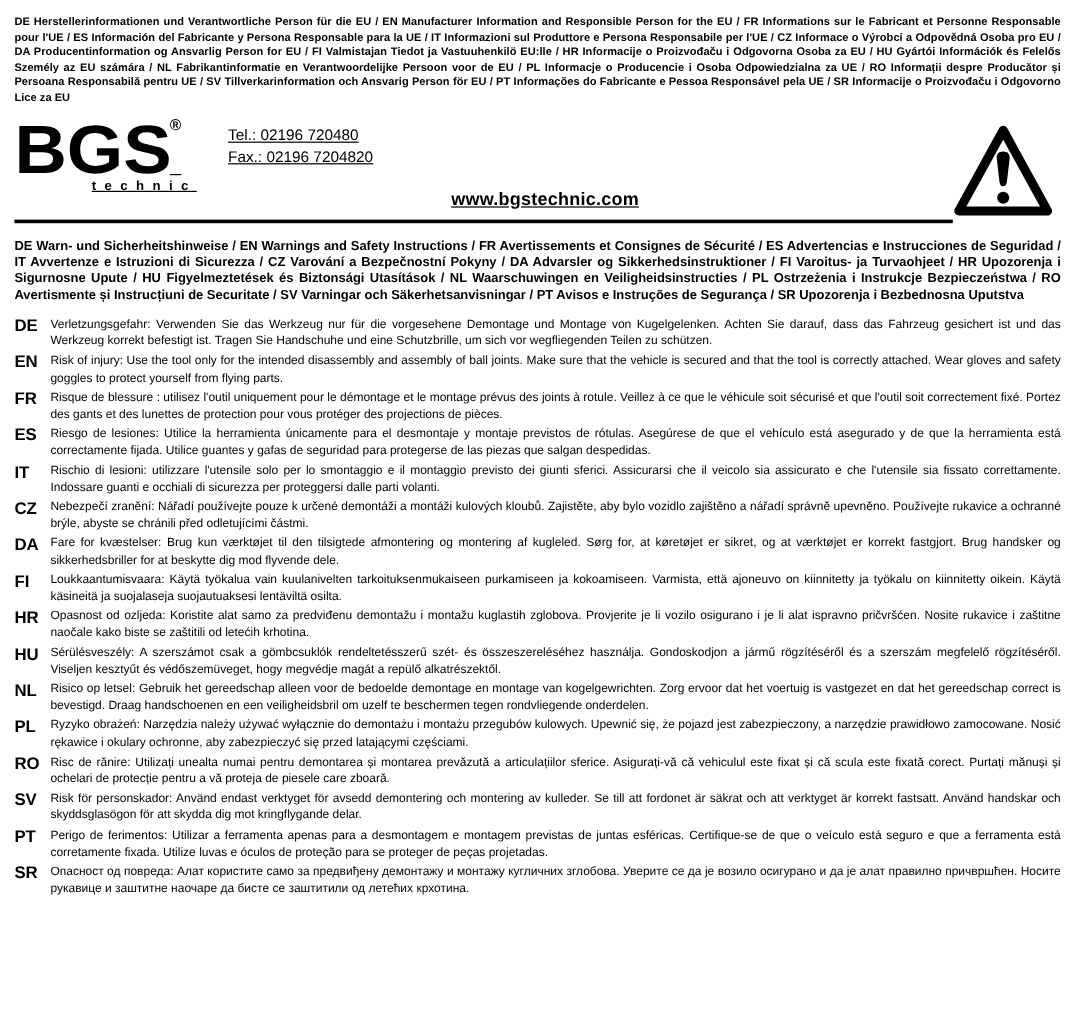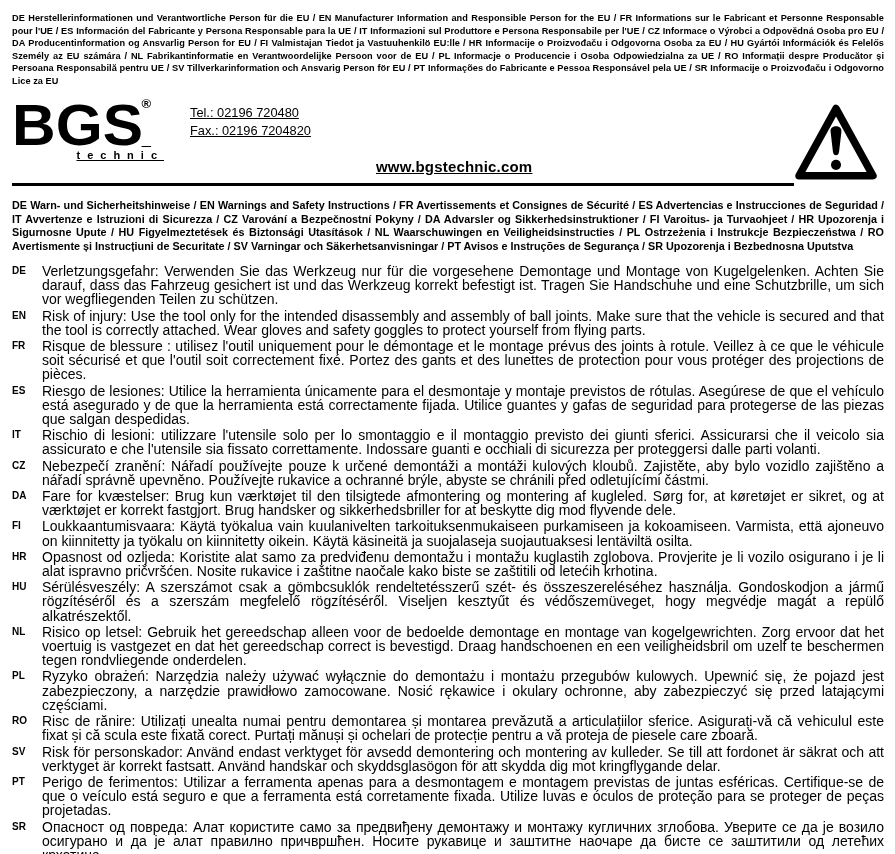--- a/index.html
+++ b/index.html
@@ -43,22 +43,22 @@
 
   
   .warn-heading{
     margin:13px 0 0 0;font-size:10.8px;font-weight:bold;line-height:13.5px;
     text-align:justify;
   }
 
   
   .warn-list{margin-top:11px;}
   .warn-row{display:flex;margin-bottom:2px;}
-  .warn-code{flex:0 0 30px;font-weight:bold;font-size:10px;line-height:14.2px;}
-  .warn-text{flex:1;margin:0;font-size:14px;line-height:14.2px;text-align:justify;}
+  .warn-code{flex:0 0 30px;font-weight:bold;font-size:14px;line-height:14.2px;}
+  .warn-text{flex:1;margin:0;font-size:10px;line-height:14.2px;text-align:justify;}
 </style>
 </head>
 <body>
 
 <div class="page">
 
   <p class="mfr">DE Herstellerinformationen und Verantwortliche Person für die EU / EN Manufacturer Information and Responsible Person for the EU / FR Informations sur le Fabricant et Personne Responsable pour l'UE / ES Información del Fabricante y Persona Responsable para la UE / IT Informazioni sul Produttore e Persona Responsabile per l'UE / CZ Informace o Výrobci a Odpovědná Osoba pro EU / DA Producentinformation og Ansvarlig Person for EU / FI Valmistajan Tiedot ja Vastuuhenkilö EU:lle / HR Informacije o Proizvođaču i Odgovorna Osoba za EU / HU Gyártói Információk és Felelős Személy az EU számára / NL Fabrikantinformatie en Verantwoordelijke Persoon voor de EU / PL Informacje o Producencie i Osoba Odpowiedzialna za UE / RO Informații despre Producător și Persoana Responsabilă pentru UE / SV Tillverkarinformation och Ansvarig Person för EU / PT Informações do Fabricante e Pessoa Responsável pela UE / SR Informacije o Proizvođaču i Odgovorno Lice za EU</p>
 
   <div class="header-row">
     <div class="header-main">

